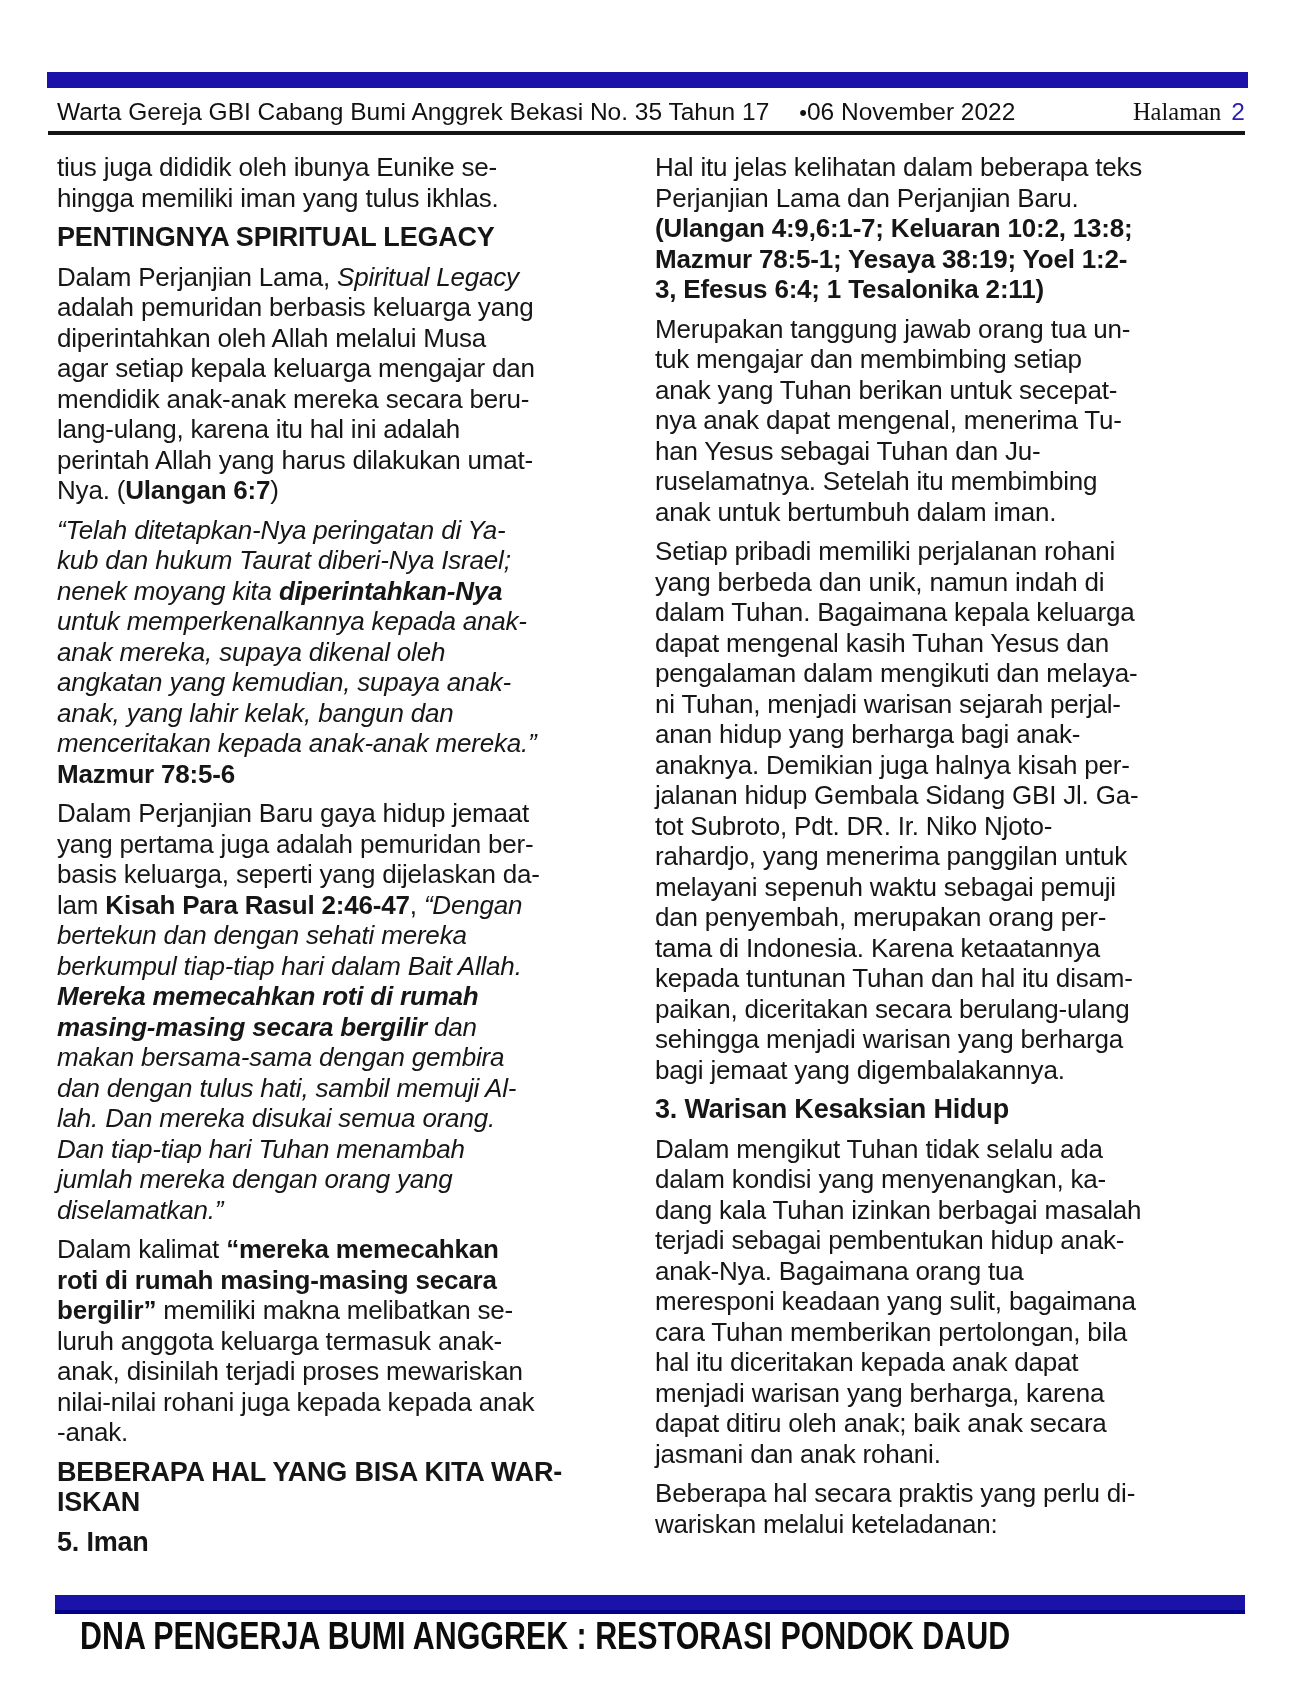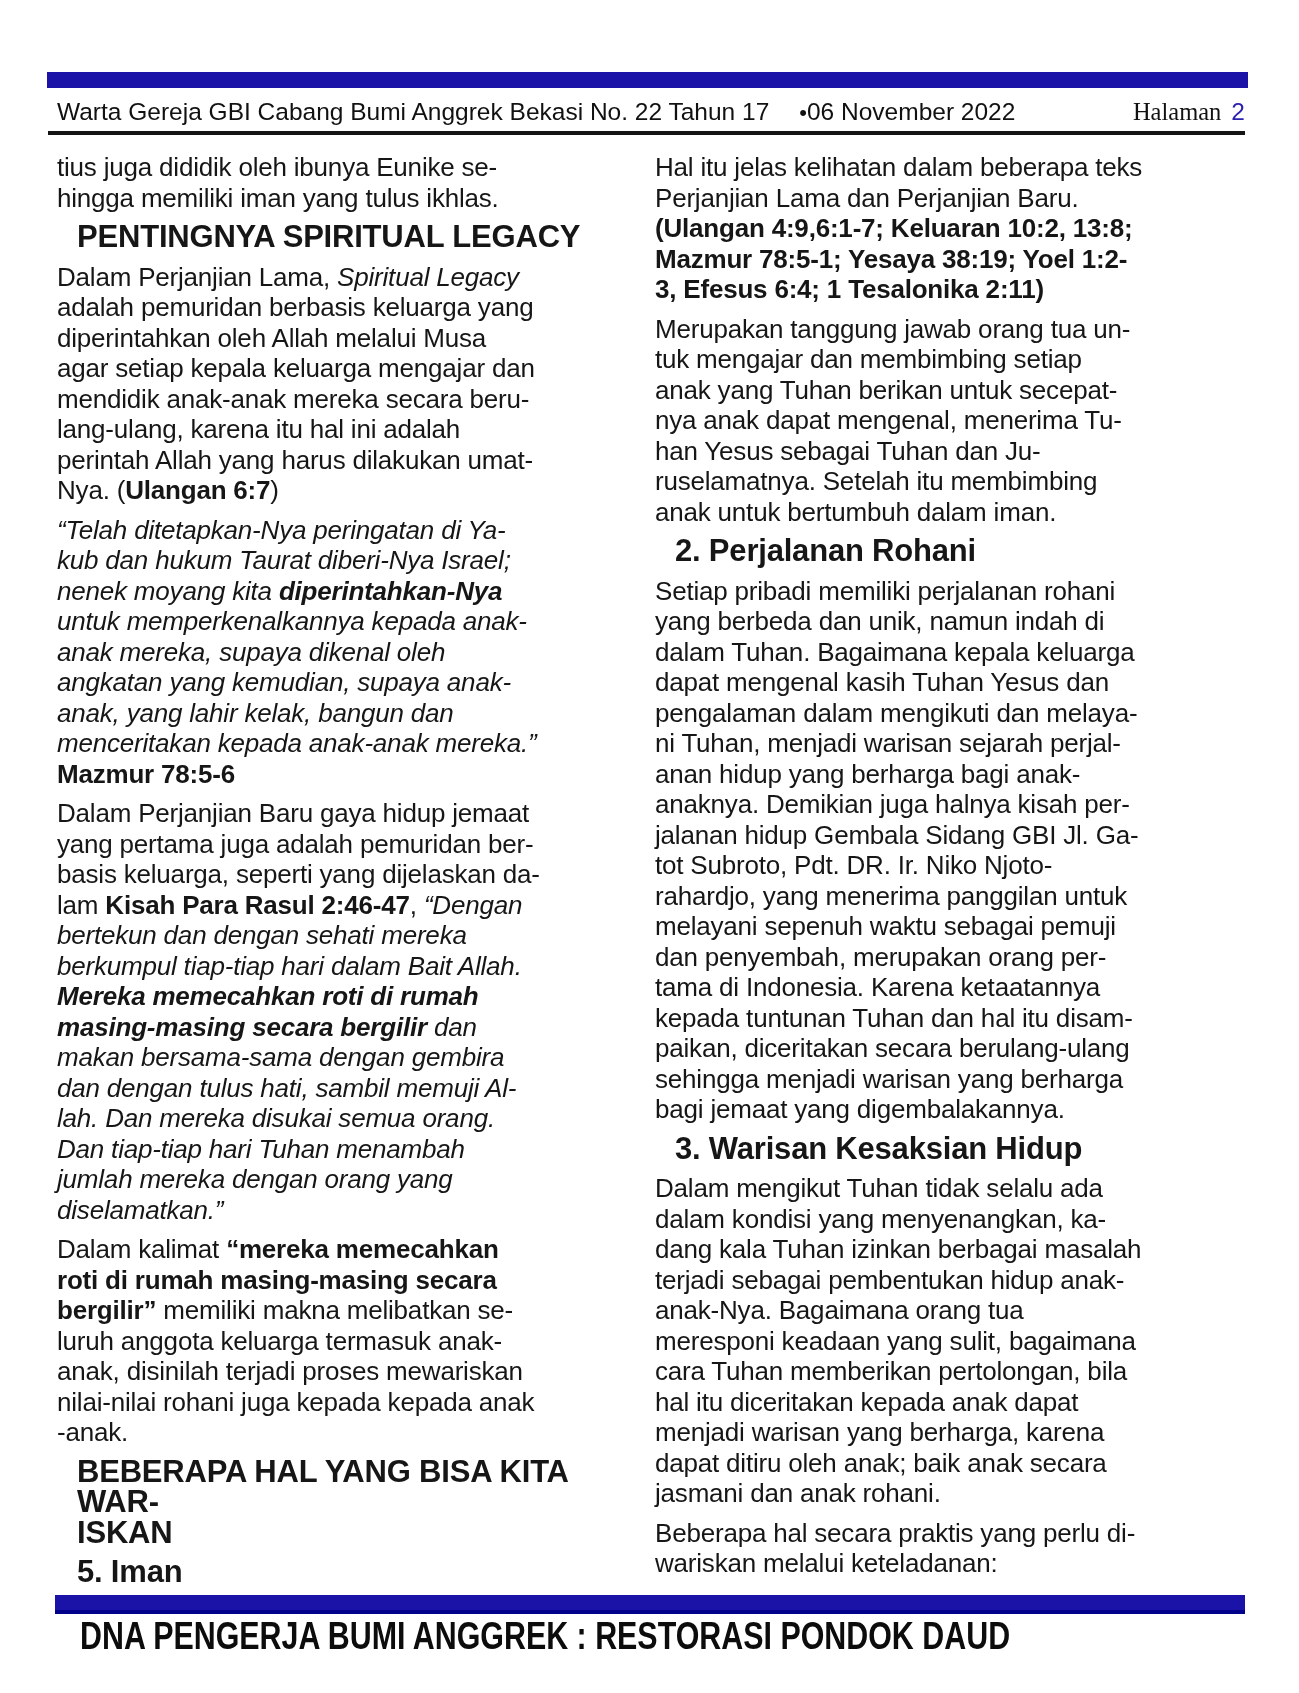--- a/index.html
+++ b/index.html
@@ -29,21 +29,21 @@
     background:#141414;
   }
   .col{
     position:absolute;top:152px;
     font-size:26px;line-height:30.5px;
     letter-spacing:-0.2px;
   }
   .col-left{left:57px;width:578px;}
   .col-right{left:655px;width:602px;}
   .col p{margin:0 0 9px 0;}
-  .col p.heading{font-weight:bold;font-size:31px;margin-left:20px;}
+  .col p.heading{font-weight:bold;font-size:27px;}
   .b{font-weight:bold;}
   .i{font-style:italic;}
   .footbar{
     position:absolute;left:55px;top:1595px;width:1190px;height:15px;
     background:#1b12a7;
   }
   .footbar-under{
     position:absolute;left:55px;top:1610px;width:1190px;height:4px;
     background:#00008b;
   }
@@ -55,21 +55,21 @@
   }
 </style>
 </head>
 <body>
 
 <div class="page">
 
   <div class="topbar"></div>
 
   <div class="header-row">
-    <span>Warta Gereja GBI Cabang Bumi Anggrek Bekasi No. 22  Tahun 17</span>
+    <span>Warta Gereja GBI Cabang Bumi Anggrek Bekasi No. 35  Tahun 17</span>
     <span class="header-bullet">•</span>
     <span class="header-date">06 November 2022</span>
     <span class="header-page">Halaman</span>
     <span class="header-pagenum">2</span>
   </div>
 
   <div class="header-rule"></div>
 
   <div class="col col-left">
       <p class="para"><span class="">tius juga dididik oleh ibunya Eunike se-</span><br><span class="">hingga memiliki iman yang tulus ikhlas.</span></p>
@@ -77,21 +77,20 @@
       <p class="para"><span class="">Dalam Perjanjian Lama, </span><span class="i">Spiritual Legacy</span><br><span class="">adalah pemuridan berbasis keluarga yang</span><br><span class="">diperintahkan oleh Allah melalui Musa</span><br><span class="">agar setiap kepala keluarga mengajar dan</span><br><span class="">mendidik anak-anak mereka secara beru-</span><br><span class="">lang-ulang, karena itu hal ini adalah</span><br><span class="">perintah Allah yang harus dilakukan umat-</span><br><span class="">Nya. (</span><span class="b ">Ulangan 6:7</span><span class="">)</span></p>
       <p class="para"><span class="i">“Telah ditetapkan-Nya peringatan di Ya-</span><br><span class="i">kub dan hukum Taurat diberi-Nya Israel;</span><br><span class="i">nenek moyang kita </span><span class="b i">diperintahkan-Nya</span><br><span class="i">untuk memperkenalkannya kepada anak-</span><br><span class="i">anak mereka, supaya dikenal oleh</span><br><span class="i">angkatan yang kemudian, supaya anak-</span><br><span class="i">anak, yang lahir kelak, bangun dan</span><br><span class="i">menceritakan kepada anak-anak mereka.”</span><br><span class="b ">Mazmur 78:5-6</span></p>
       <p class="para"><span class="">Dalam Perjanjian Baru gaya hidup jemaat</span><br><span class="">yang pertama juga adalah pemuridan ber-</span><br><span class="">basis keluarga, seperti yang dijelaskan da-</span><br><span class="">lam </span><span class="b ">Kisah Para Rasul 2:46-47</span><span class="">, </span><span class="i">“Dengan</span><br><span class="i">bertekun dan dengan sehati mereka</span><br><span class="i">berkumpul tiap-tiap hari dalam Bait Allah.</span><br><span class="b i">Mereka memecahkan roti di rumah</span><br><span class="b i">masing-masing secara bergilir</span><span class="i"> dan</span><br><span class="i">makan bersama-sama dengan gembira</span><br><span class="i">dan dengan tulus hati, sambil memuji Al-</span><br><span class="i">lah.  Dan mereka disukai semua orang.</span><br><span class="i">Dan tiap-tiap hari Tuhan menambah</span><br><span class="i">jumlah mereka dengan orang yang</span><br><span class="i">diselamatkan.”</span></p>
       <p class="para"><span class="">Dalam kalimat </span><span class="b ">“mereka memecahkan</span><br><span class="b ">roti di rumah masing-masing secara</span><br><span class="b ">bergilir”</span><span class=""> memiliki makna melibatkan se-</span><br><span class="">luruh anggota keluarga termasuk anak-</span><br><span class="">anak, disinilah terjadi proses mewariskan</span><br><span class="">nilai-nilai rohani juga kepada kepada anak</span><br><span class="">-anak.</span></p>
       <p class="heading"><span class="b ">BEBERAPA HAL YANG BISA KITA WAR-</span><br><span class="b ">ISKAN</span></p>
       <p class="heading"><span class="b ">5. Iman</span></p>
     </div>
   <div class="col col-right">
       <p class="para"><span class="">Hal itu jelas kelihatan dalam beberapa teks</span><br><span class="">Perjanjian Lama dan Perjanjian Baru.</span><br><span class="b ">(Ulangan 4:9,6:1-7; Keluaran 10:2, 13:8;</span><br><span class="b ">Mazmur 78:5-1; Yesaya 38:19; Yoel 1:2-</span><br><span class="b ">3, Efesus 6:4; 1 Tesalonika 2:11)</span></p>
       <p class="para"><span class="">Merupakan tanggung jawab orang tua un-</span><br><span class="">tuk mengajar dan membimbing setiap</span><br><span class="">anak yang Tuhan berikan untuk secepat-</span><br><span class="">nya anak dapat mengenal, menerima Tu-</span><br><span class="">han Yesus sebagai Tuhan dan Ju-</span><br><span class="">ruselamatnya. Setelah itu membimbing</span><br><span class="">anak untuk bertumbuh dalam iman.</span></p>
-      <p class="heading"><span class="b ">2. Perjalanan Rohani</span></p>
       <p class="para"><span class="">Setiap pribadi memiliki perjalanan rohani</span><br><span class="">yang berbeda dan unik, namun indah di</span><br><span class="">dalam Tuhan. Bagaimana kepala keluarga</span><br><span class="">dapat mengenal kasih Tuhan Yesus dan</span><br><span class="">pengalaman dalam mengikuti dan melaya-</span><br><span class="">ni Tuhan, menjadi warisan sejarah perjal-</span><br><span class="">anan hidup yang berharga bagi anak-</span><br><span class="">anaknya. Demikian juga halnya kisah per-</span><br><span class="">jalanan hidup Gembala Sidang GBI Jl. Ga-</span><br><span class="">tot Subroto, Pdt. DR. Ir. Niko Njoto-</span><br><span class="">rahardjo, yang menerima panggilan untuk</span><br><span class="">melayani sepenuh waktu sebagai pemuji</span><br><span class="">dan penyembah, merupakan orang per-</span><br><span class="">tama di Indonesia. Karena ketaatannya</span><br><span class="">kepada tuntunan Tuhan dan hal itu disam-</span><br><span class="">paikan, diceritakan secara berulang-ulang</span><br><span class="">sehingga menjadi warisan yang berharga</span><br><span class="">bagi jemaat yang digembalakannya.</span></p>
       <p class="heading"><span class="b ">3. Warisan Kesaksian Hidup</span></p>
       <p class="para"><span class="">Dalam mengikut Tuhan tidak selalu ada</span><br><span class="">dalam kondisi yang menyenangkan, ka-</span><br><span class="">dang kala Tuhan izinkan berbagai masalah</span><br><span class="">terjadi sebagai pembentukan hidup anak-</span><br><span class="">anak-Nya. Bagaimana orang tua</span><br><span class="">meresponi keadaan yang sulit, bagaimana</span><br><span class="">cara Tuhan memberikan pertolongan, bila</span><br><span class="">hal itu diceritakan kepada anak dapat</span><br><span class="">menjadi warisan yang berharga, karena</span><br><span class="">dapat ditiru oleh anak; baik anak secara</span><br><span class="">jasmani dan anak rohani.</span></p>
       <p class="para"><span class="">Beberapa hal secara praktis yang perlu di-</span><br><span class="">wariskan melalui keteladanan:</span></p>
     </div>
 
   <div class="footbar"></div>
   <div class="footbar-under"></div>
   <div class="footer-text">DNA PENGERJA BUMI ANGGREK : RESTORASI PONDOK DAUD</div>
 

